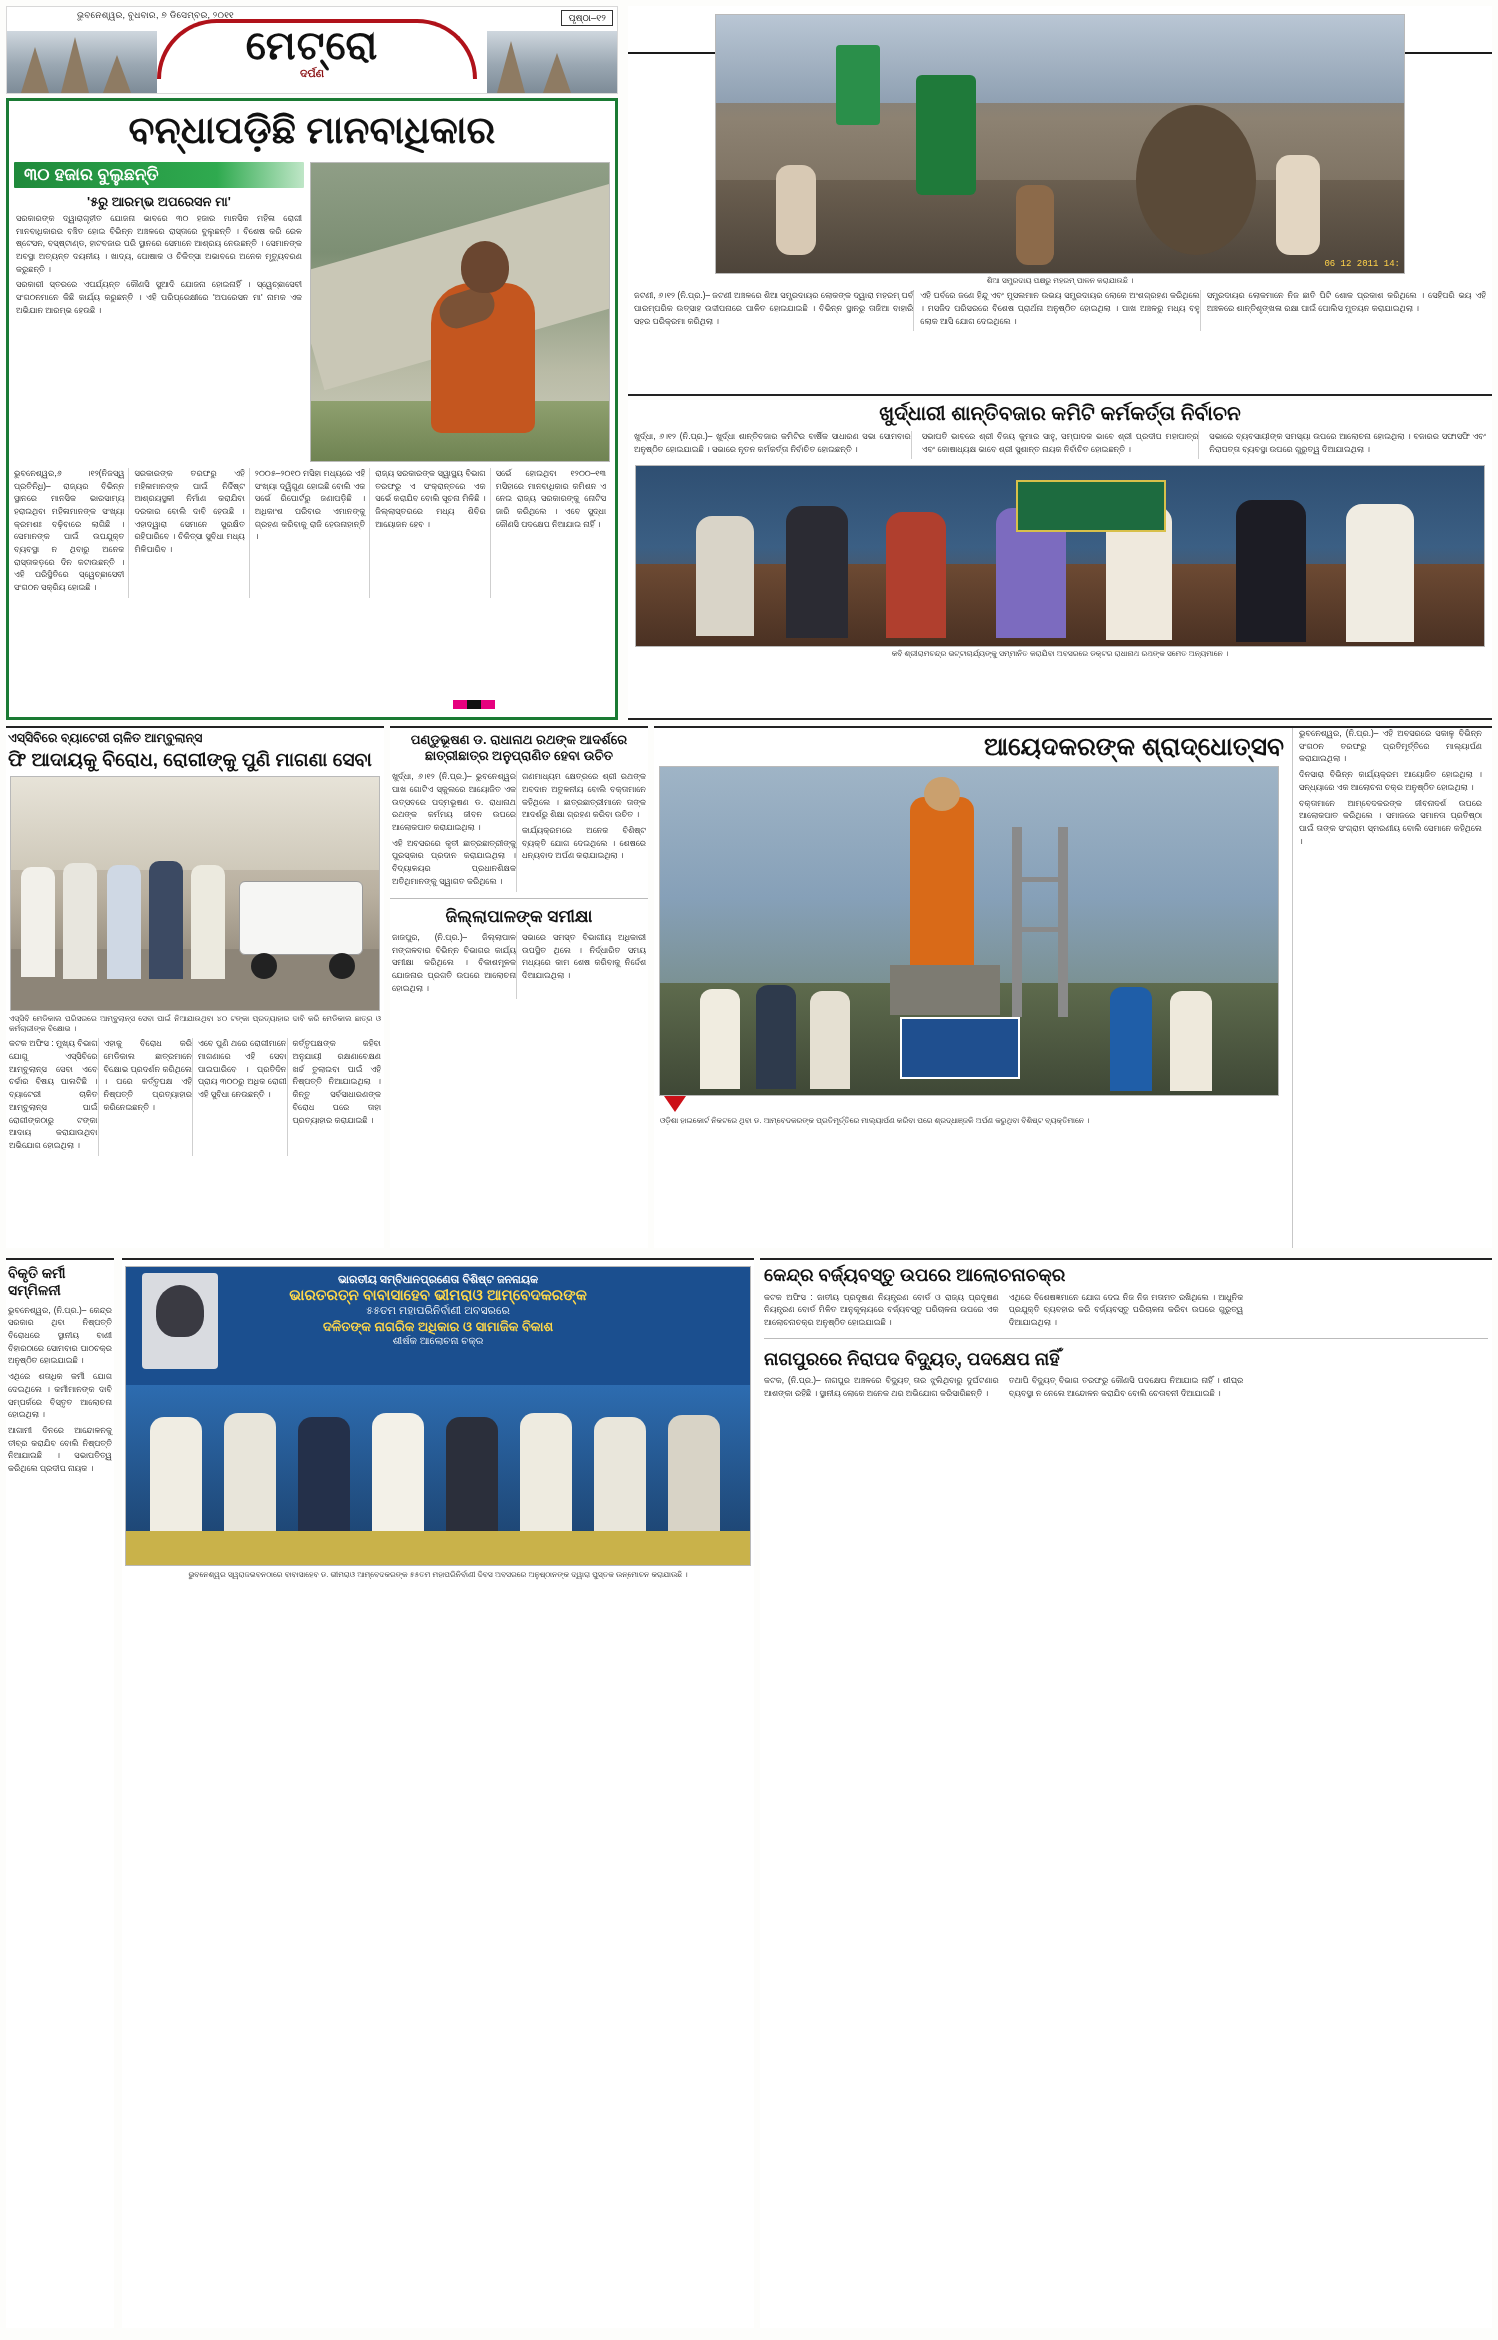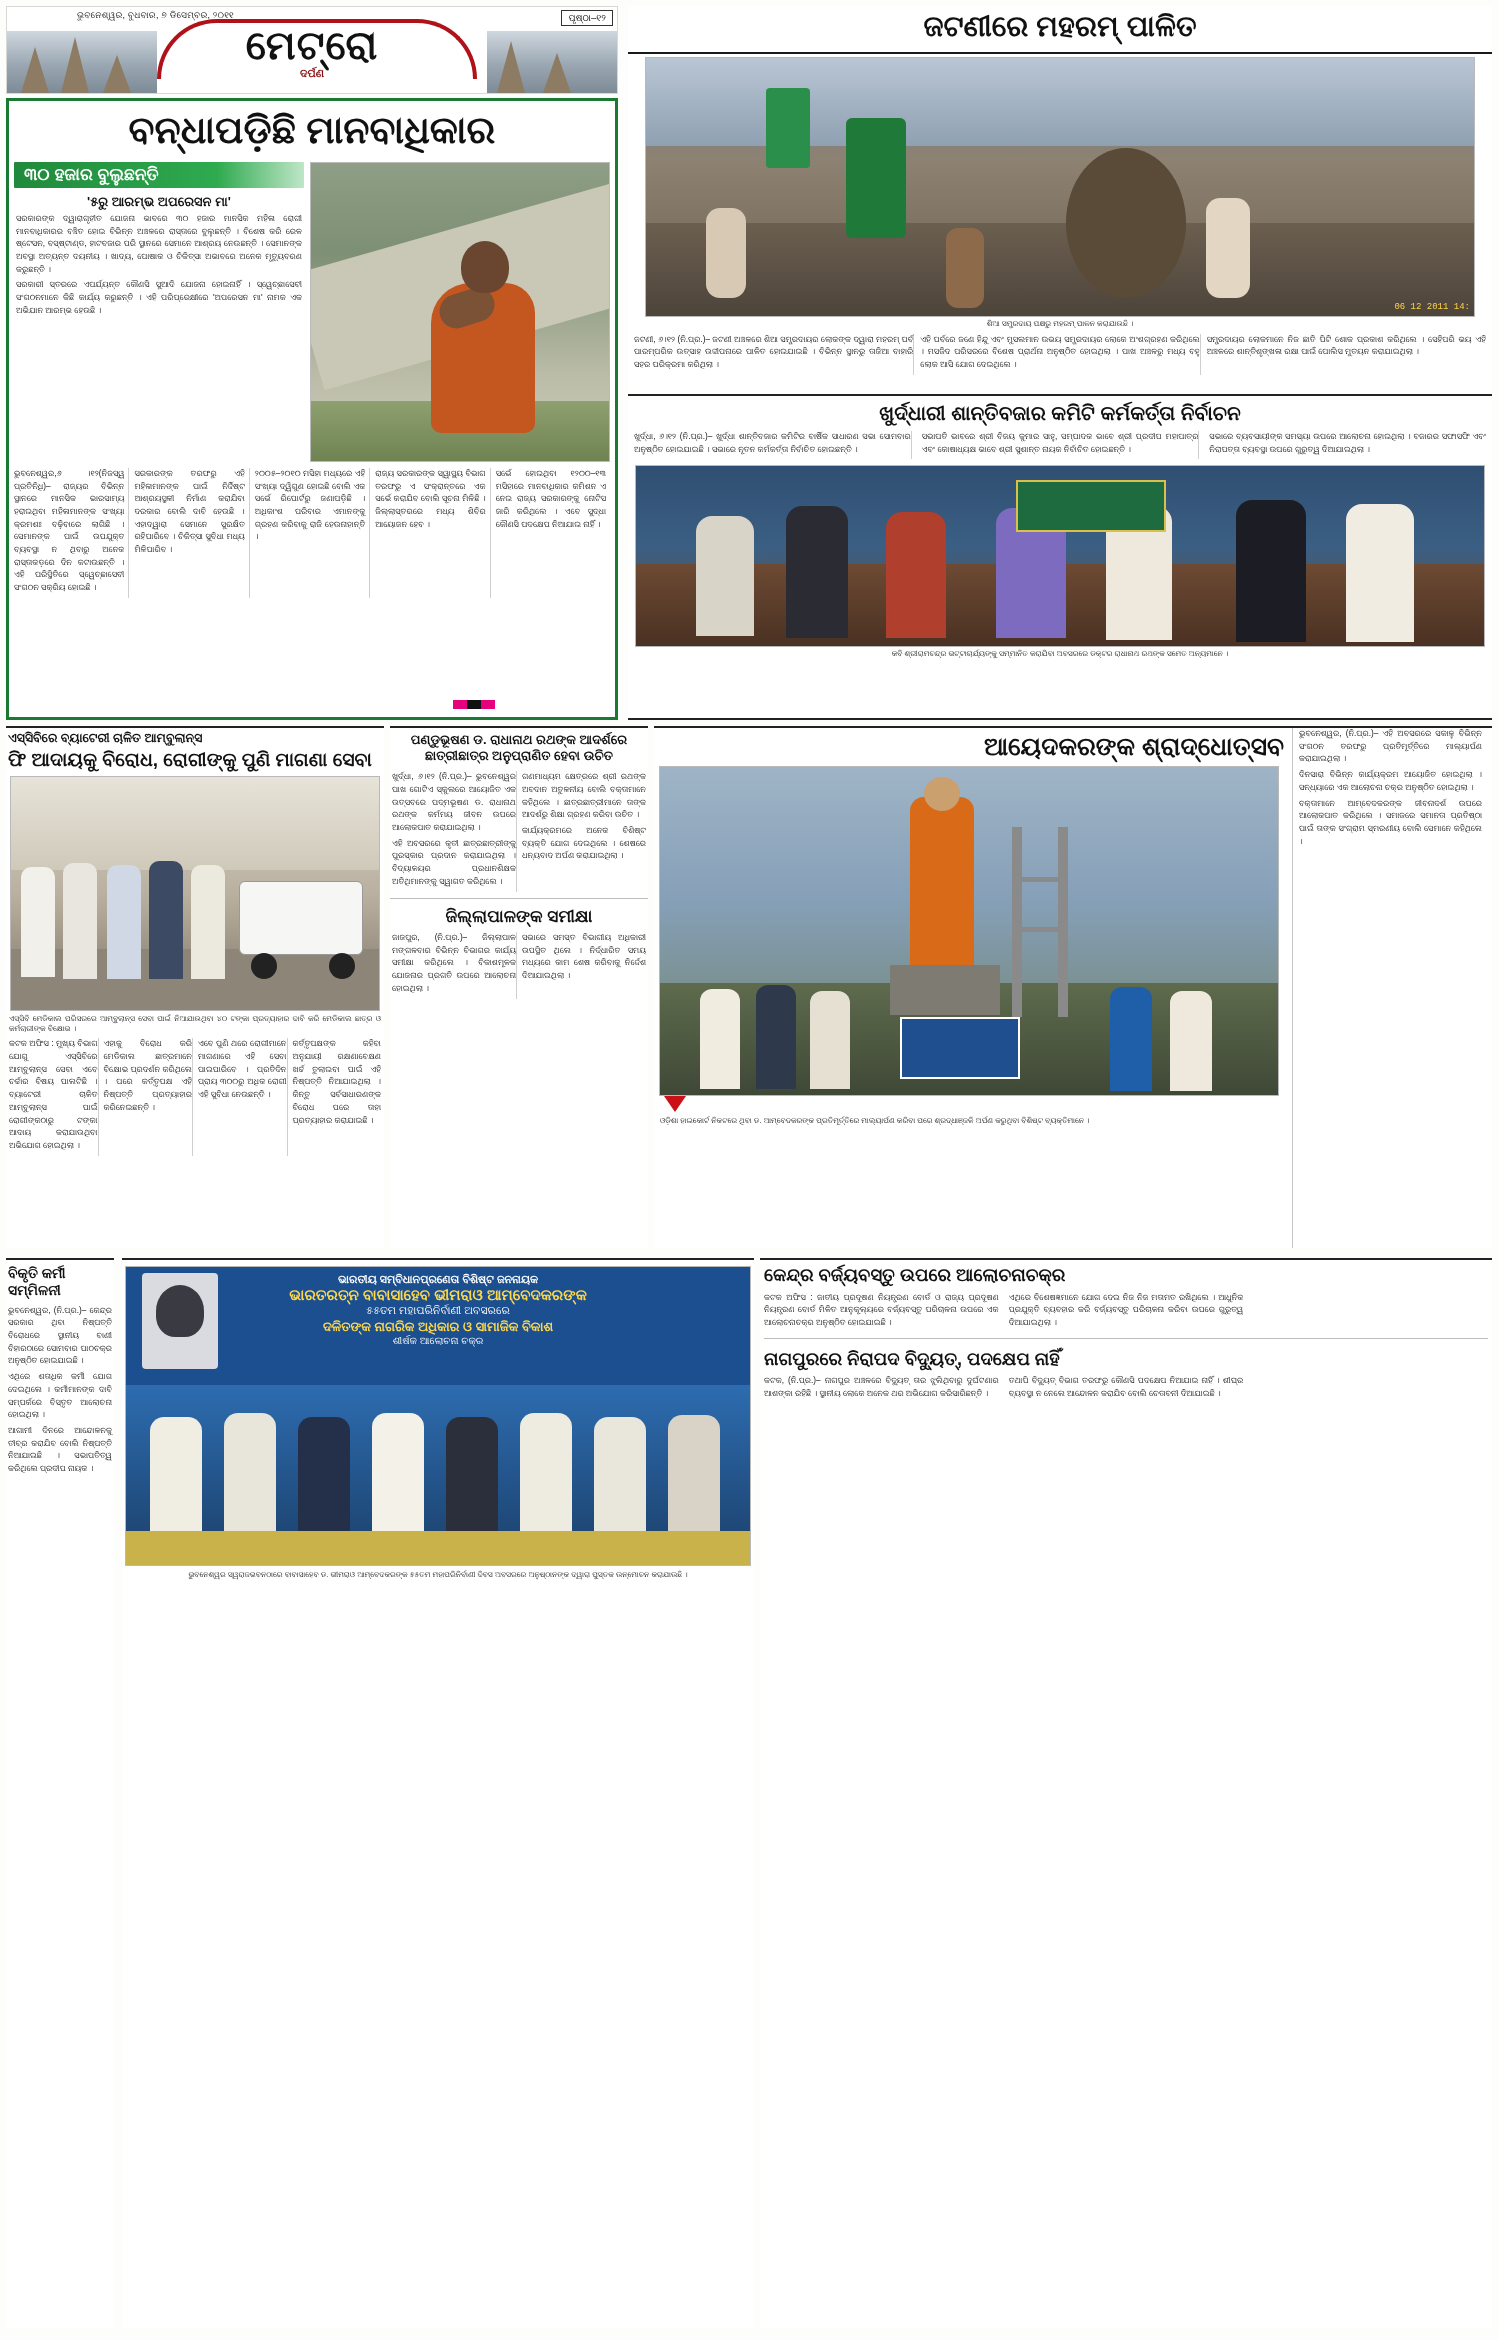--- a/index.html
+++ b/index.html
@@ -244,23 +244,22 @@
     </div>
 
     <div class="cmyk">
       <i style="background:#e6007e"></i>
         <i style="background:#111"></i>
         <i style="background:#e6007e"></i>
     </div>
   </div>
 
   <div class="box" style="left:628px; top:6px; width:864px; height:390px; border-bottom:2px solid #222;">
-    <div class="hl-main od" style="font-size:29px; padding:4px 0 6px;">ଜଟଣୀରେ ମହରମ୍ ପାଳିତ</div>
     <div class="thick-h" style="left:0; top:46px; width:864px;"></div>
-    <div class="photo ph-crowd" style="margin:8px auto 0; width:830px; height:260px;">
+    <div class="photo ph-crowd" style="margin:8px auto 0; width:690px; height:260px;">
       <div class="ph-sky"></div>
       <div class="ph-ground"></div>
       <div class="blob" style="left:200px; top:60px; width:60px; height:120px; background:#1f7a3a; border-radius:6px;"></div>
       <div class="blob" style="left:120px; top:30px; width:44px; height:80px; background:#2a8f4a; border-radius:4px;"></div>
       <div class="blob" style="left:420px; top:90px; width:120px; height:150px; background:#5a4a38;"></div>
       <div class="blob" style="left:60px; top:150px; width:40px; height:90px; background:#d8c9b4; border-radius:14px;"></div>
       <div class="blob" style="left:560px; top:140px; width:44px; height:100px; background:#e3d6c2; border-radius:14px;"></div>
       <div class="blob" style="left:300px; top:170px; width:38px; height:80px; background:#8c6a4a; border-radius:12px;"></div>
       <div class="timestamp">06 12 2011 14:</div>
     </div>

